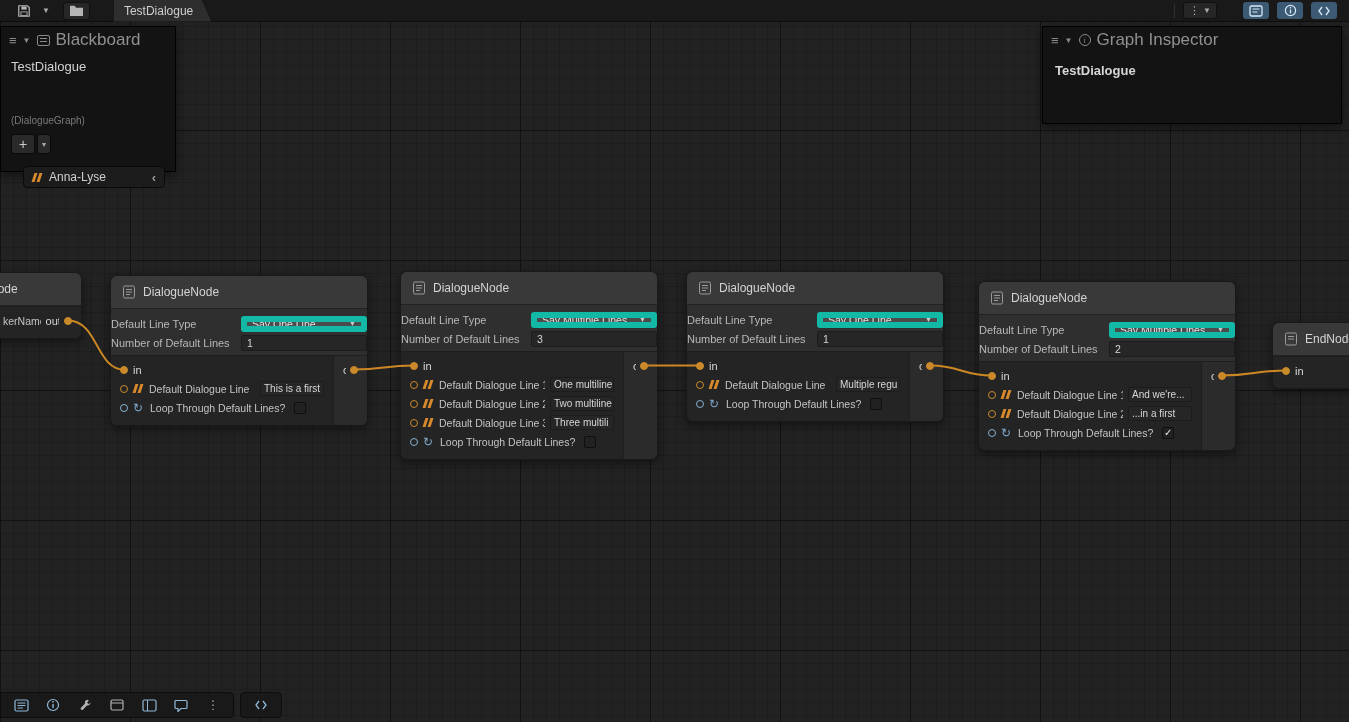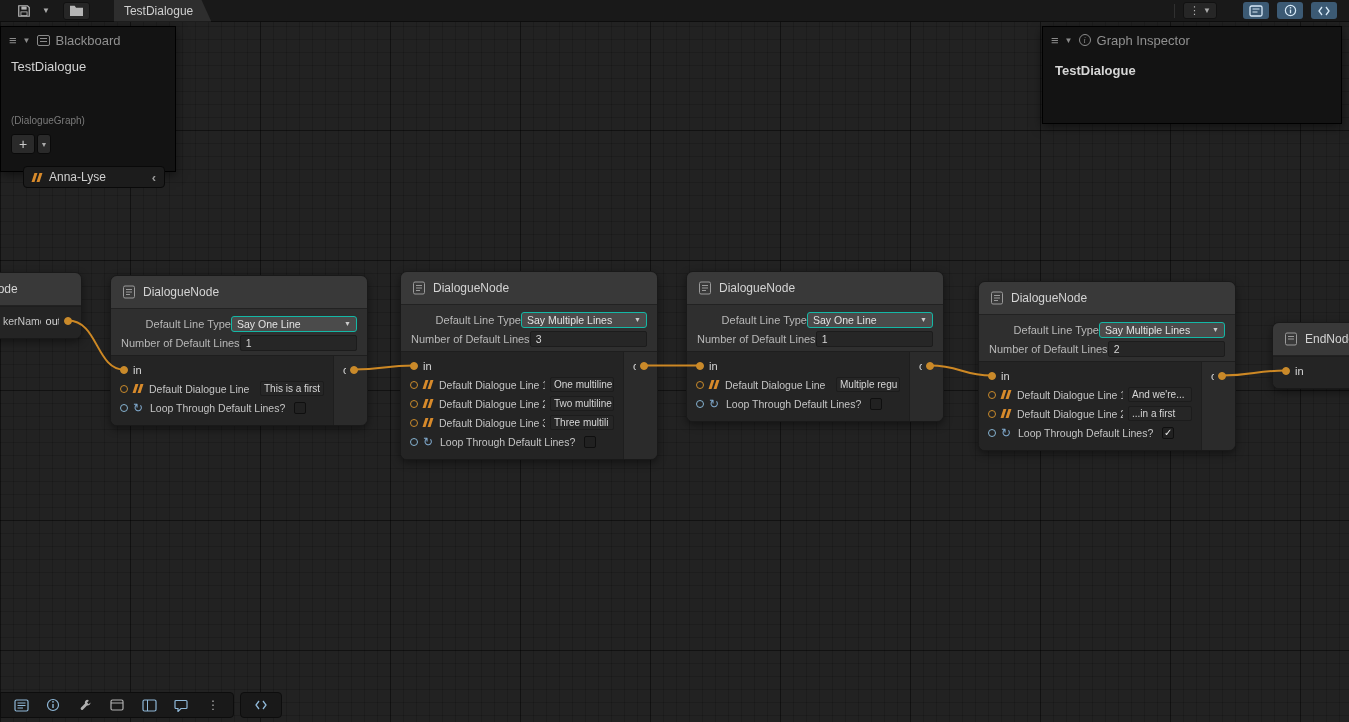--- a/index.html
+++ b/index.html
@@ -32,21 +32,21 @@
   .kebab-glyph { font-size:11px; line-height:1; }
   .blue-btn { width:26px; height:17px; background:#3c5a74; border-radius:3px;
     display:flex; align-items:center; justify-content:center; }
 
   
   .panel { position:absolute; background:#131313; border:1px solid #000;
     box-shadow:0 3px 10px rgba(0,0,0,.5); z-index:15; }
   .panel-header { height:26px; display:flex; align-items:center; gap:6px; padding:0 8px; }
   .ph-hamburger { color:#8a8a8a; font-size:13px; }
   .ph-collapse { color:#8a8a8a; font-size:8px; }
-  .ph-title { color:#909090; font-size:13px; }
+  .ph-title { color:#909090; font-size:17px; }
   .mini-icon { width:13px; height:11px; border:1px solid #8a8a8a; border-radius:2px; position:relative; }
   .mini-icon.bars::before { content:""; position:absolute; left:2px; right:2px; top:2px; height:1px; background:#8a8a8a; box-shadow:0 3px 0 #8a8a8a; }
   .mini-icon.info { width:12px; height:12px; border-radius:50%; color:#8a8a8a; font-size:8px;
     display:flex; align-items:center; justify-content:center; font-style:italic; font-family:"Liberation Serif",serif; }
 
   .blackboard { left:0; top:26px; width:176px; height:146px; }
   .bb-asset { padding:6px 10px 0; color:#d2d2d2; font-size:13px; }
   .bb-type { padding:1px 10px 0; color:#7a7a7a; font-size:10px;margin-top:40px; }
   .bb-addrow { display:flex; align-items:center; gap:2px; padding:8px 10px 0; }
   .bb-add { width:24px; height:20px; background:#2a2a2a; border:1px solid #0a0a0a; border-radius:3px;
@@ -67,23 +67,23 @@
     background:#d78a2b; transform:skewX(-18deg); }
   .quote-icon::before { left:1px; } .quote-icon::after { left:6px; }
   .loop-icon { color:#7fa8cc; font-size:12px; line-height:1; flex:0 0 12px; }
 
   
   .node { position:absolute; width:258px; background:#2a2a2a; border:1px solid #191919;
     border-radius:7px; box-shadow:0 3px 9px rgba(0,0,0,.45); z-index:5; overflow:hidden; }
   .node-title { height:33px; display:flex; align-items:center; gap:6px; padding:0 10px;
     background:#393939; border-bottom:1px solid #222; font-size:12px; color:#d4d4d4; white-space:nowrap; }
   .node-params { background:#2f2f2f; padding:5px 0 3px; }
-  .param-row { display:flex; align-items:center; height:19px; padding:0 10px;text-align:right; }
+  .param-row { display:flex; align-items:center; height:19px; padding:0 0; }
   .param-label { flex:1; color:#b8b8b8; font-size:11px; white-space:nowrap; }
-  .dropdown { width:126px; height:16px; background:#4b4b4b; border:1px solid #14b8a6; border-radius:3px;
+  .dropdown { width:126px; height:16px; background:#4b4b4b; border:6px solid #14b8a6; border-radius:3px;
     display:flex; align-items:center; padding:0 5px; font-size:10.5px; color:#e2e2e2; white-space:nowrap; overflow:hidden; }
   .dropdown .dd-arrow { margin-left:auto; font-size:7px; color:#cccccc; }
   .textfield { width:126px; height:16px; background:#262626; border:1px solid #1c1c1c; border-radius:2px;
     padding:0 5px; font-size:10.5px; color:#d6d6d6; display:flex; align-items:center; white-space:nowrap; overflow:hidden; }
   .node-ports { display:flex; background:#242424; border-top:1px solid #1e1e1e; }
   .ports-left { flex:1; padding:4px 0 8px; min-width:0; }
   .ports-right { width:34px; border-left:1px solid #1e1e1e; background:#2b2b2b; padding:4px 0; }
   .port-row { display:flex; align-items:center; height:19px; padding:0 9px 0 9px; gap:5px; min-width:0; }
   .port-dot { width:8px; height:8px; border-radius:50%; border:1px solid #c98a2b; flex:0 0 8px; }
   .port-dot.filled { background:#c98a2b; }

